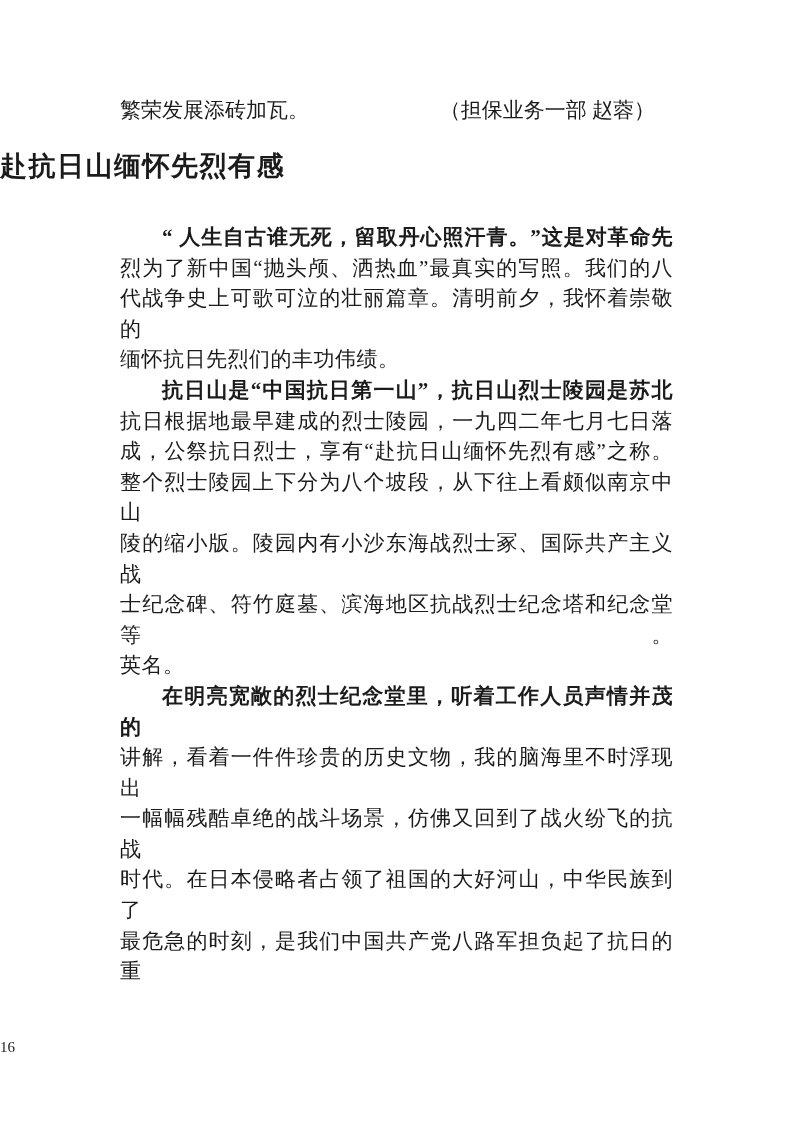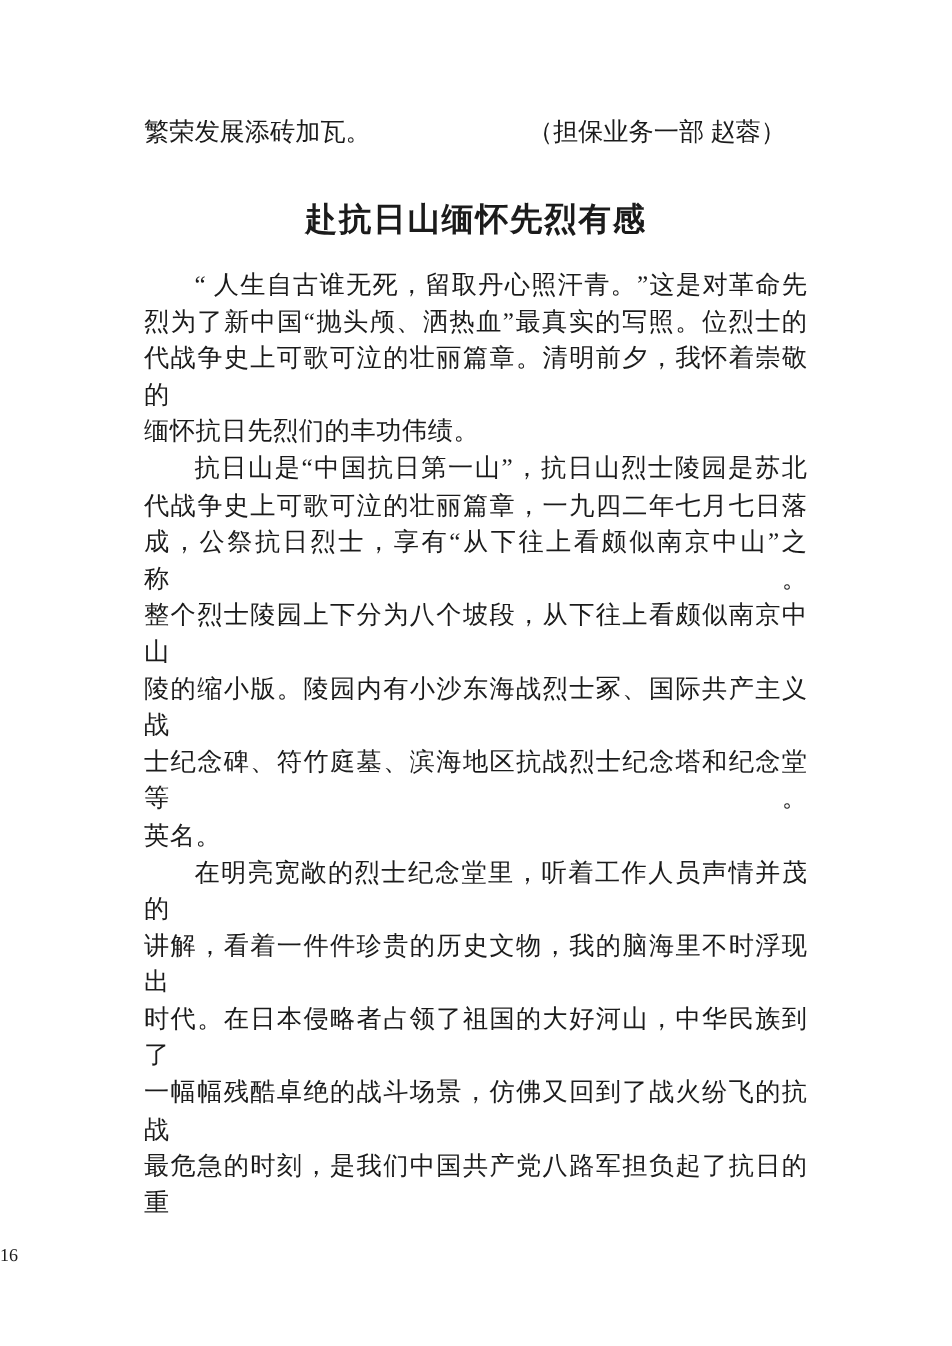--- a/index.html
+++ b/index.html
@@ -27,27 +27,26 @@
     align-items: baseline;
     font-size: 21px;
     line-height: 30px;
     white-space: nowrap;
   }
   .doc-title {
     position: absolute;
     top: 147px;
     left: 0;
     width: 100%;
-    text-align: center;
+    text-align: left;
     font-family: "Liberation Sans", "DejaVu Sans", sans-serif;
     font-weight: bold;
     font-size: 27px;
     letter-spacing: 1.5px;
     line-height: 38px;
-    margin-top: 17px;
   }
   .body-text {
     position: absolute;
     top: 222px;
     left: 120px;
     width: 553px;
     font-size: 21px;
     line-height: 30.6px;
     letter-spacing: 0.5px;
   }
@@ -56,20 +55,21 @@
     text-align-last: justify;
     text-justify: inter-character;
     min-height: 30.6px;
   }
   .line.last {
     text-align-last: left;
     font-family: Liberation Serif, serif;
   }
   .line.indent {
     text-indent: 2em;
+    font-weight: bold;
   }
   .page-number {
     position: absolute;
     top: 1037px;
     left: 0;
     width: 100%;
     font-size: 15px;
     line-height: 20px;
   }
 </style>
@@ -81,37 +81,37 @@
   <div class="header-row">
     <span>繁荣发展添砖加瓦。</span>
     <span>（担保业务一部 赵蓉）</span>
   </div>
 
   <div class="doc-title">赴抗日山缅怀先烈有感</div>
 
   <div class="body-text">
       <div>
         <div class="line indent">“ 人生自古谁无死，留取丹心照汗青。”这是对革命先</div>
-        <div class="line">烈为了新中国“抛头颅、洒热血”最真实的写照。位烈士的</div>
+        <div class="line">烈为了新中国“抛头颅、洒热血”最真实的写照。我们的八</div>
         <div class="line">代战争史上可歌可泣的壮丽篇章。清明前夕，我怀着崇敬的</div>
         <div class="line last">缅怀抗日先烈们的丰功伟绩。</div>
       </div>
       <div>
         <div class="line indent">抗日山是“中国抗日第一山”，抗日山烈士陵园是苏北</div>
-        <div class="line">代战争史上可歌可泣的壮丽篇章，一九四二年七月七日落</div>
-        <div class="line">成，公祭抗日烈士，享有“从下往上看颇似南京中山”之称。</div>
+        <div class="line">抗日根据地最早建成的烈士陵园，一九四二年七月七日落</div>
+        <div class="line">成，公祭抗日烈士，享有“赴抗日山缅怀先烈有感”之称。</div>
         <div class="line">整个烈士陵园上下分为八个坡段，从下往上看颇似南京中山</div>
         <div class="line">陵的缩小版。陵园内有小沙东海战烈士冢、国际共产主义战</div>
         <div class="line">士纪念碑、符竹庭墓、滨海地区抗战烈士纪念塔和纪念堂等。</div>
         <div class="line last">英名。</div>
       </div>
       <div>
         <div class="line indent">在明亮宽敞的烈士纪念堂里，听着工作人员声情并茂的</div>
         <div class="line">讲解，看着一件件珍贵的历史文物，我的脑海里不时浮现出</div>
+        <div class="line">一幅幅残酷卓绝的战斗场景，仿佛又回到了战火纷飞的抗战</div>
         <div class="line">时代。在日本侵略者占领了祖国的大好河山，中华民族到了</div>
-        <div class="line">一幅幅残酷卓绝的战斗场景，仿佛又回到了战火纷飞的抗战</div>
         <div class="line">最危急的时刻，是我们中国共产党八路军担负起了抗日的重</div>
       </div>
     </div>
 
   <div class="page-number">16</div>
 
 </div>
 
 </body></html>

